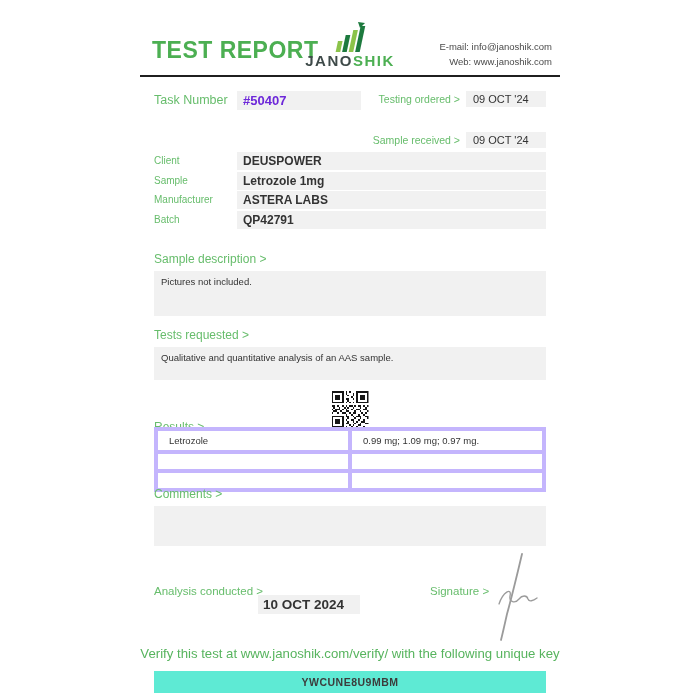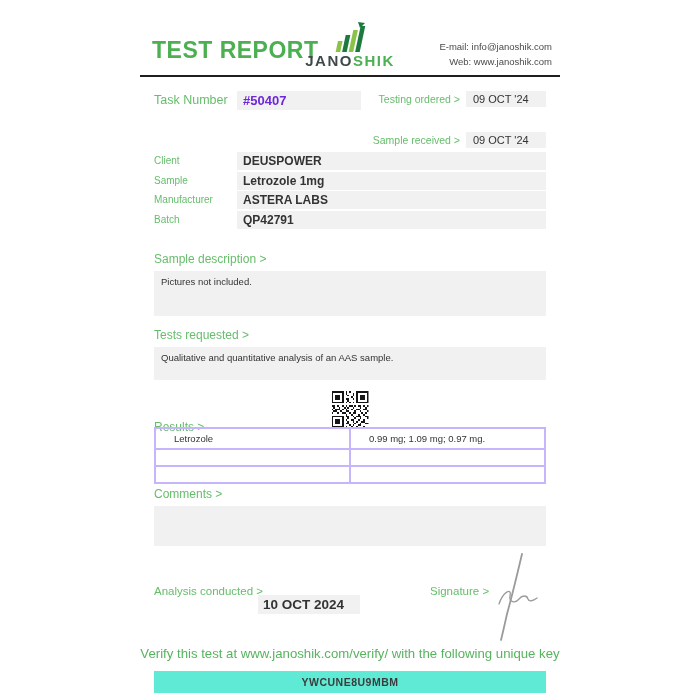--- a/index.html
+++ b/index.html
@@ -37,21 +37,21 @@
 
   
   .sec-title{position:absolute;left:14px;font-size:12px;color:#67bd6c;white-space:nowrap;}
   .sec-box{position:absolute;left:14px;right:14px;background:#f1f1f1;font-size:9.5px;
            color:#333;padding:5px 7px;box-sizing:border-box;}
 
   
   .qr{position:absolute;left:50%;transform:translateX(-50%);top:391px;width:37px;height:37px;}
   .rtable{position:absolute;left:14px;right:14px;top:427px;border:1px solid #4caf50;
           border-collapse:collapse;width:392px;}
-  .rtable td{border:2px solid #c4b5fd;font-size:9.5px;color:#333;padding:2px 18px;}
+  .rtable td{border:4px solid #c4b5fd;font-size:9.5px;color:#333;padding:2px 11px;}
   .rtable .c1{width:50%;}
   .row-main td{height:15px;}
   .row-empty td{height:11px;}
 
   
   .an-label{position:absolute;left:14px;top:585px;font-size:11.5px;color:#67bd6c;white-space:nowrap;}
   .an-date{position:absolute;left:118px;top:581px;width:92px;background:#f1f1f1;font-size:13.5px;
            font-weight:700;color:#333;padding:2px 5px;white-space:nowrap;margin-top:14px;}
   .sig-label{position:absolute;left:290px;top:585px;font-size:11.5px;color:#67bd6c;white-space:nowrap;text-align:right;}
   .signature{position:absolute;left:338px;top:551px;}

